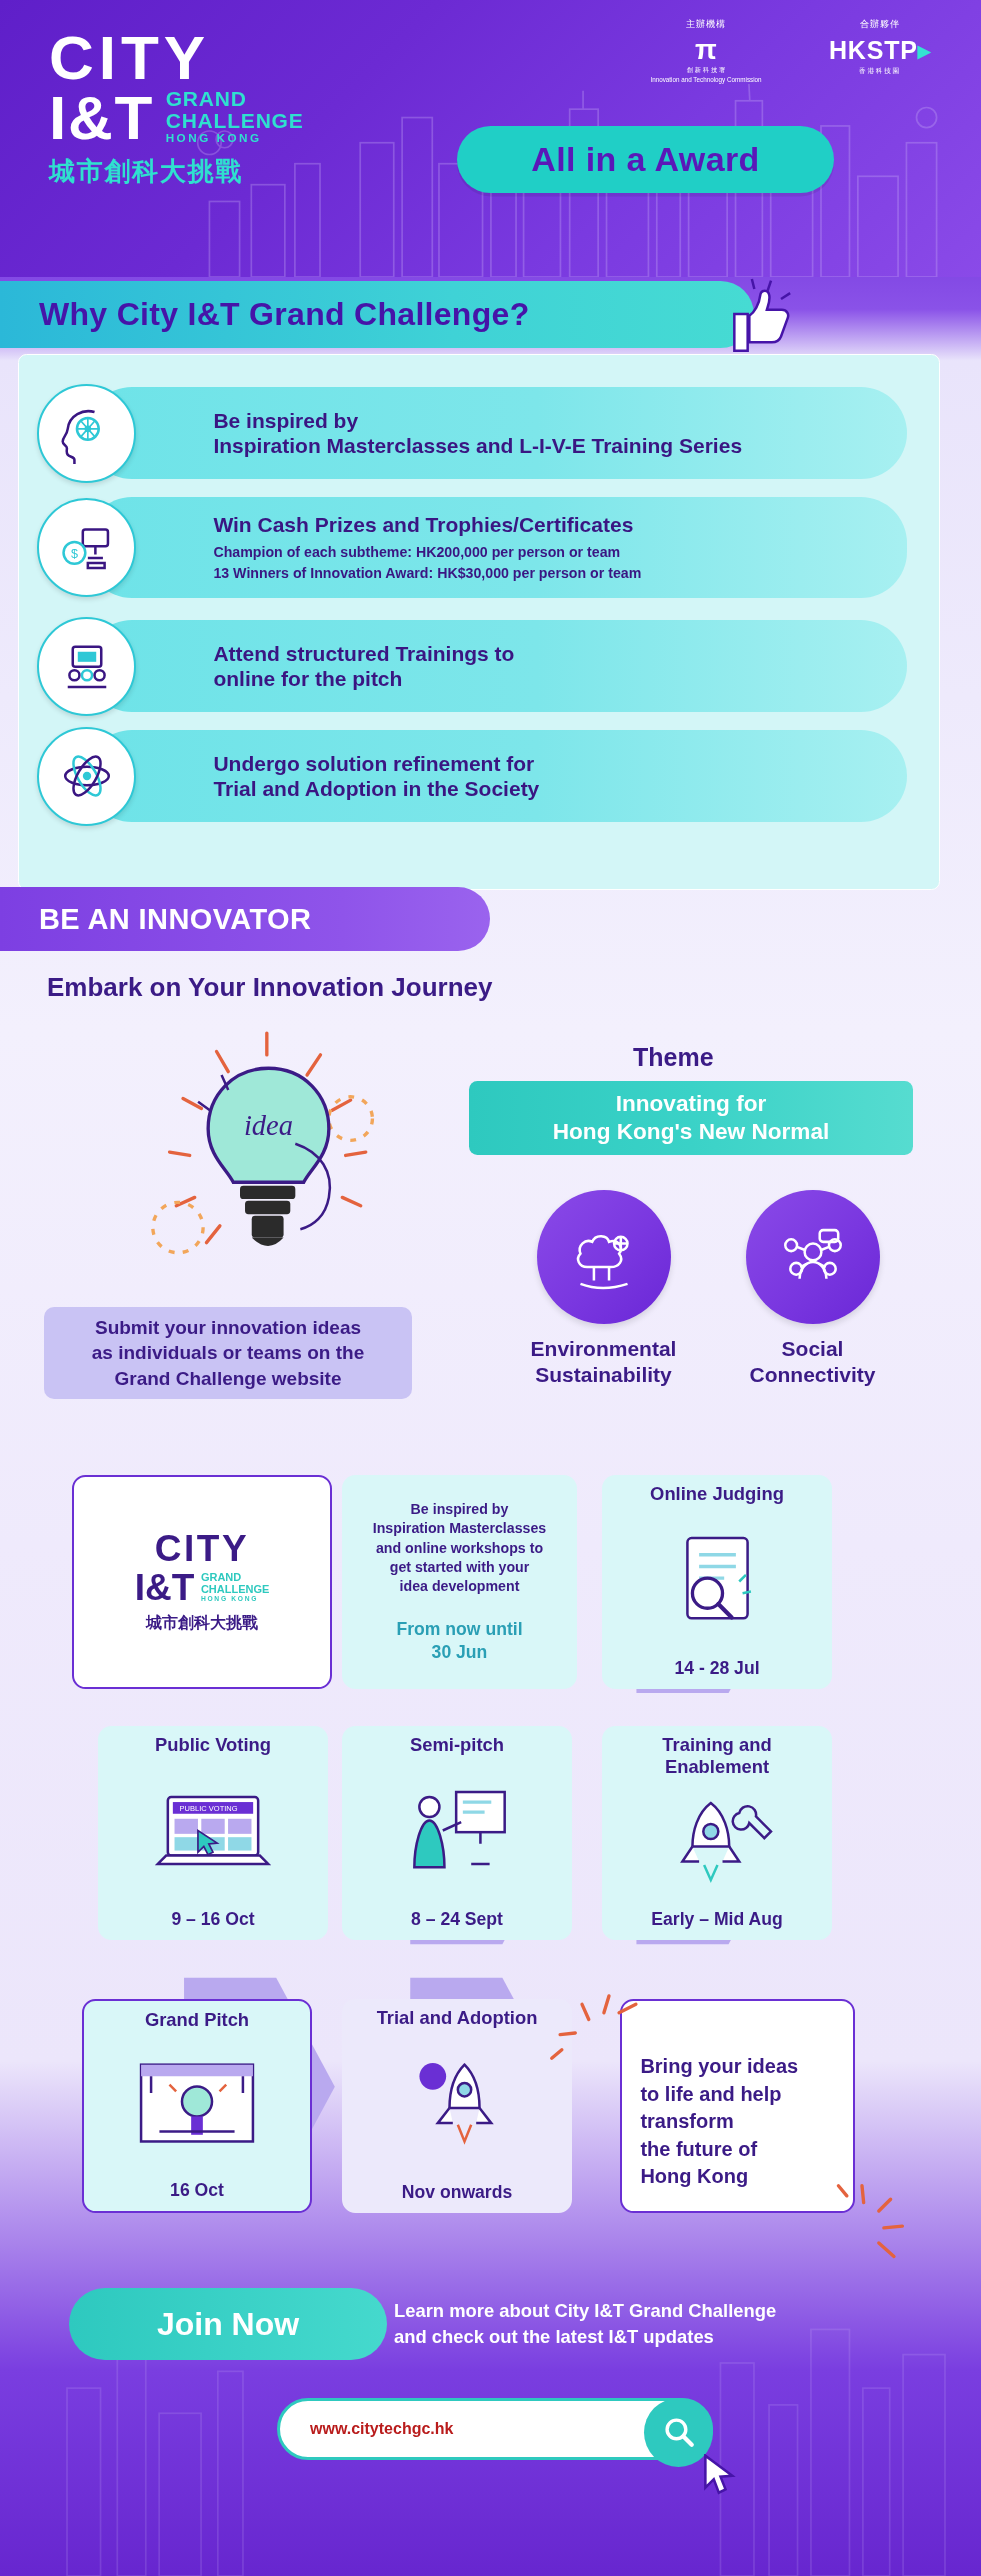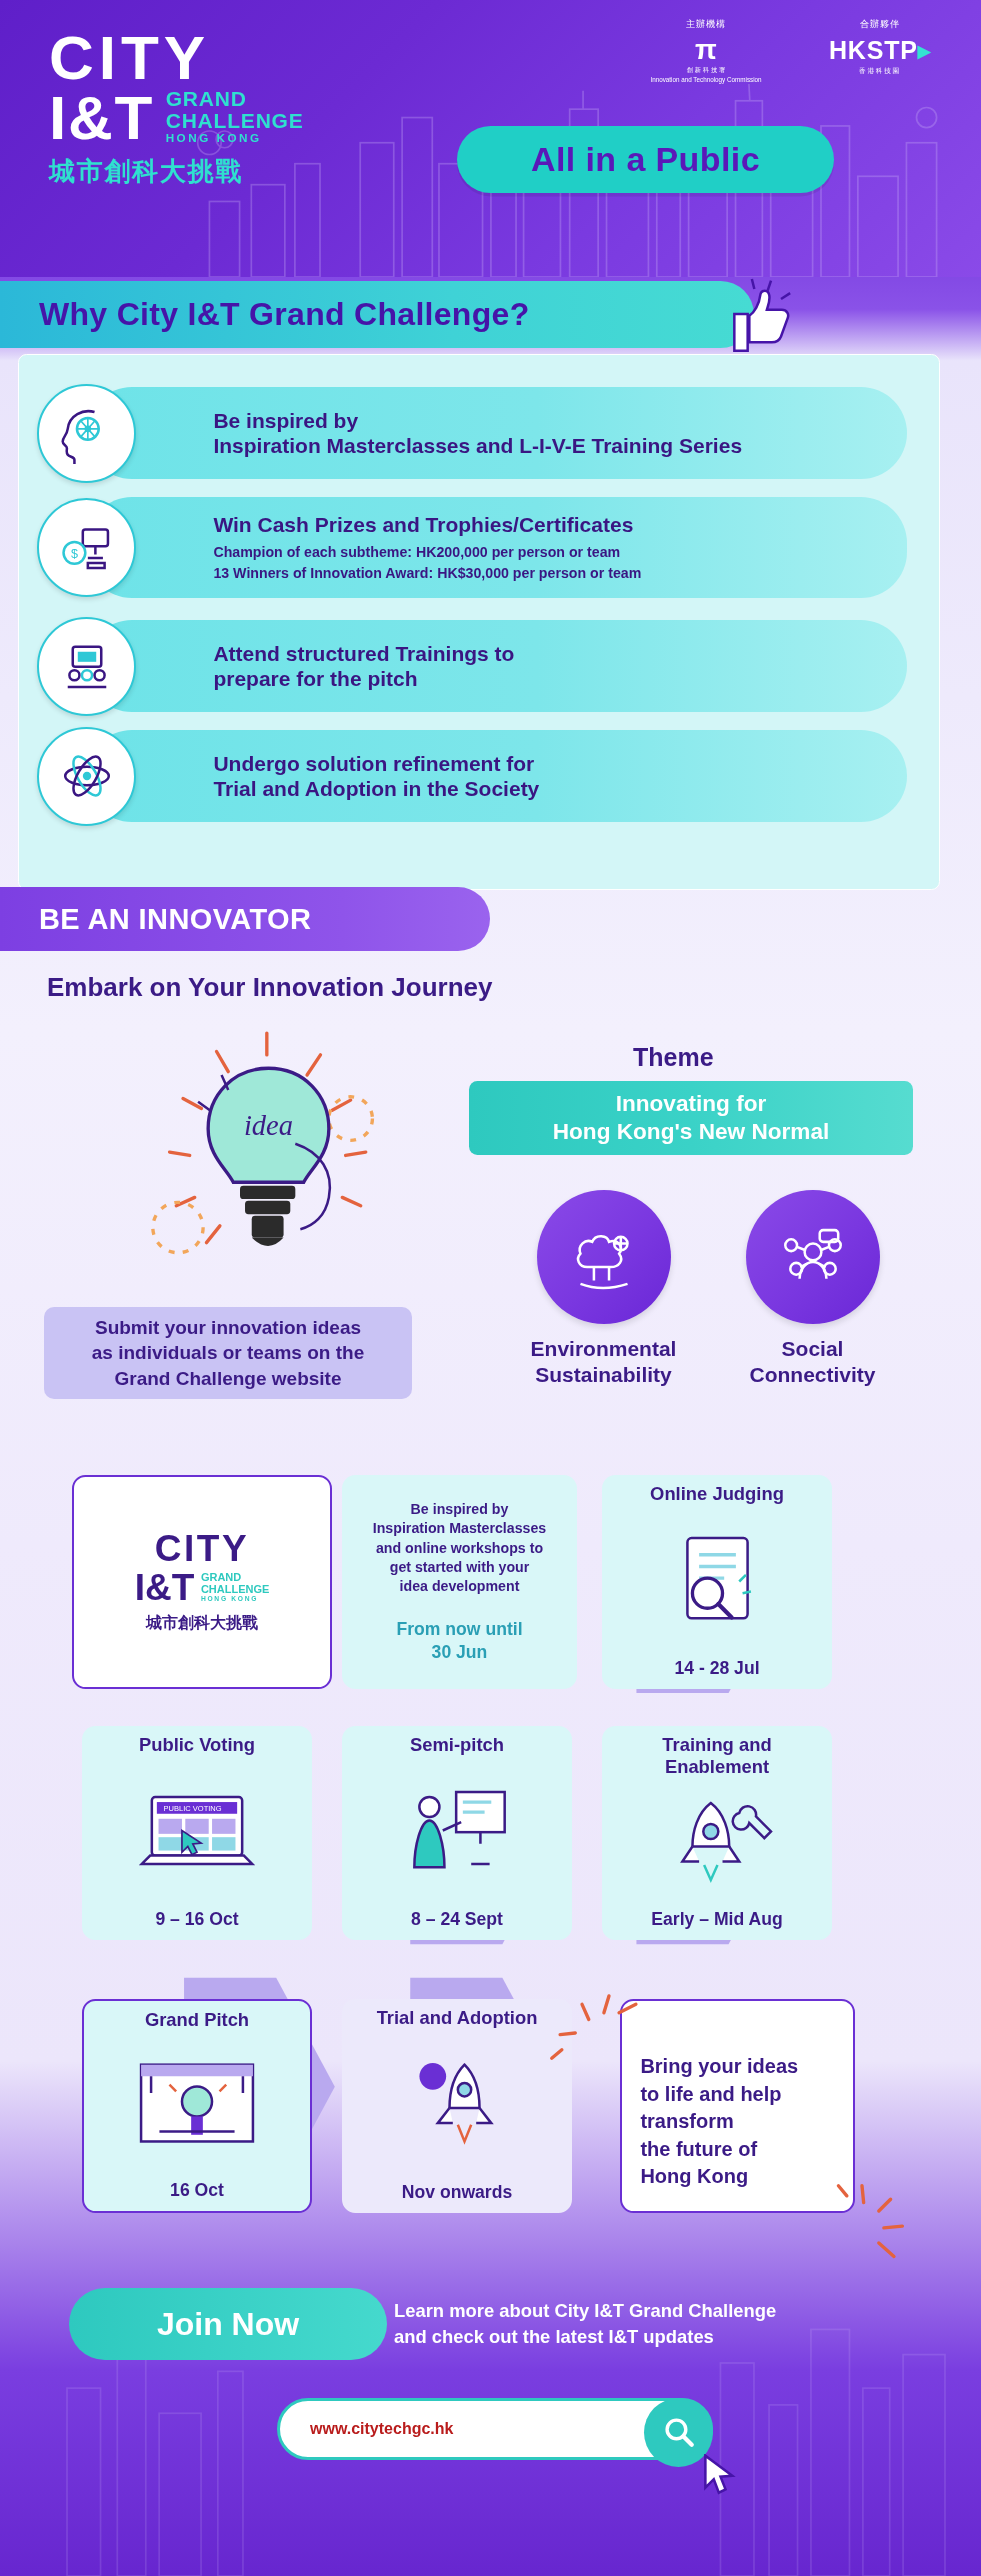--- a/index.html
+++ b/index.html
@@ -278,21 +278,21 @@
       <div class="sub">Innovation and Technology Commission</div>
     </div>
 
     <div class="org2">
       <div class="caption">合辦夥伴</div>
       <div class="hkstp"><span>HKSTP</span><span class="dot">▸</span></div>
       <div class="sub">香港科技園</div>
     </div>
 
     <div class="glance">
-      <span>All in a Public</span>
+      <span>All in a Award</span>
     </div>
   </div>
 
   <div class="whybar">
     <span>Why City I&amp;T Grand Challenge?</span>
   </div>
   <svg class="thumb" viewBox="0 0 90 100">
     <g fill="#ffffff" stroke="#4614a8" stroke-width="3">
       <path d="M22 44 h16 v44 h-16 z"></path>
       <path d="M40 46 c6 -4 12 -14 13 -24 c1 -8 10 -8 11 0 c1 7 -2 13 -3 17 h18 c6 0 9 5 7 10 l-8 22 c-2 5 -6 7 -11 7 H40 z"></path>
@@ -344,21 +344,21 @@
           <rect x="20" y="14" width="34" height="24" rx="3" fill="none" stroke="#3a1682" stroke-width="3"></rect>
           <rect x="26" y="20" width="22" height="12" fill="#2ec8d6"></rect>
           <circle cx="22" cy="48" r="6" fill="none" stroke="#3a1682" stroke-width="3"></circle>
           <circle cx="37" cy="48" r="6" fill="none" stroke="#2ec8d6" stroke-width="3"></circle>
           <circle cx="52" cy="48" r="6" fill="none" stroke="#3a1682" stroke-width="3"></circle>
           <path d="M14 62 h46" stroke="#3a1682" stroke-width="3"></path>
         </svg>
       </div>
       <div class="why-text">
         <div class="why-title">Attend structured Trainings to</div>
-        <div class="why-title">prepare for the pitch</div>
+        <div class="why-title">online for the pitch</div>
       </div>
     </div>
 
     <div class="why-item i3">
       <div class="why-icon">
         <svg width="62" height="62" viewBox="0 0 74 74">
           <ellipse cx="37" cy="37" rx="26" ry="11" fill="none" stroke="#3a1682" stroke-width="3"></ellipse>
           <ellipse cx="37" cy="37" rx="26" ry="11" fill="none" stroke="#2ec8d6" stroke-width="3" transform="rotate(60 37 37)"></ellipse>
           <ellipse cx="37" cy="37" rx="26" ry="11" fill="none" stroke="#3a1682" stroke-width="3" transform="rotate(120 37 37)"></ellipse>
           <circle cx="37" cy="37" r="5" fill="#2ec8d6"></circle>
@@ -524,21 +524,21 @@
         <path d="M82 18 h34 M82 30 h26" stroke="#8fd8e6" stroke-width="4"></path>
         <path d="M103 54 v14 M92 92 h22" stroke="#3b1b86" stroke-width="3"></path>
         <circle cx="42" cy="24" r="12" fill="#ffffff" stroke="#3b1b86" stroke-width="3"></circle>
         <path d="M24 96 c0 -26 8 -56 18 -56 c10 0 18 30 18 56 z" fill="#2ec9bf" stroke="#3b1b86" stroke-width="3"></path>
         <path d="M58 52 l22 -10" stroke="#3b1b86" stroke-width="3"></path>
       </svg>
     </div>
     <div class="dt">8 – 24 Sept</div>
   </div>
 
-  <div class="stage" style="left:82px; top:1726px;">
+  <div class="stage" style="left:98px; top:1726px;">
     <div class="ttl" style="white-space:pre-line">Public Voting</div>
     <div class="art">
       <svg width="134" height="92" viewBox="0 0 160 110">
         <rect x="26" y="12" width="108" height="70" rx="4" fill="#ffffff" stroke="#3b1b86" stroke-width="3"></rect>
         <rect x="32" y="18" width="96" height="14" fill="#6a2fd4"></rect>
         <text x="40" y="29" font-size="9" fill="#ffffff" font-family="Liberation Sans">PUBLIC VOTING</text>
         <rect x="34" y="38" width="28" height="18" fill="#b9a9ef"></rect>
         <rect x="66" y="38" width="28" height="18" fill="#b9a9ef"></rect>
         <rect x="98" y="38" width="28" height="18" fill="#b9a9ef"></rect>
         <rect x="34" y="60" width="28" height="16" fill="#8fd8e6"></rect>

